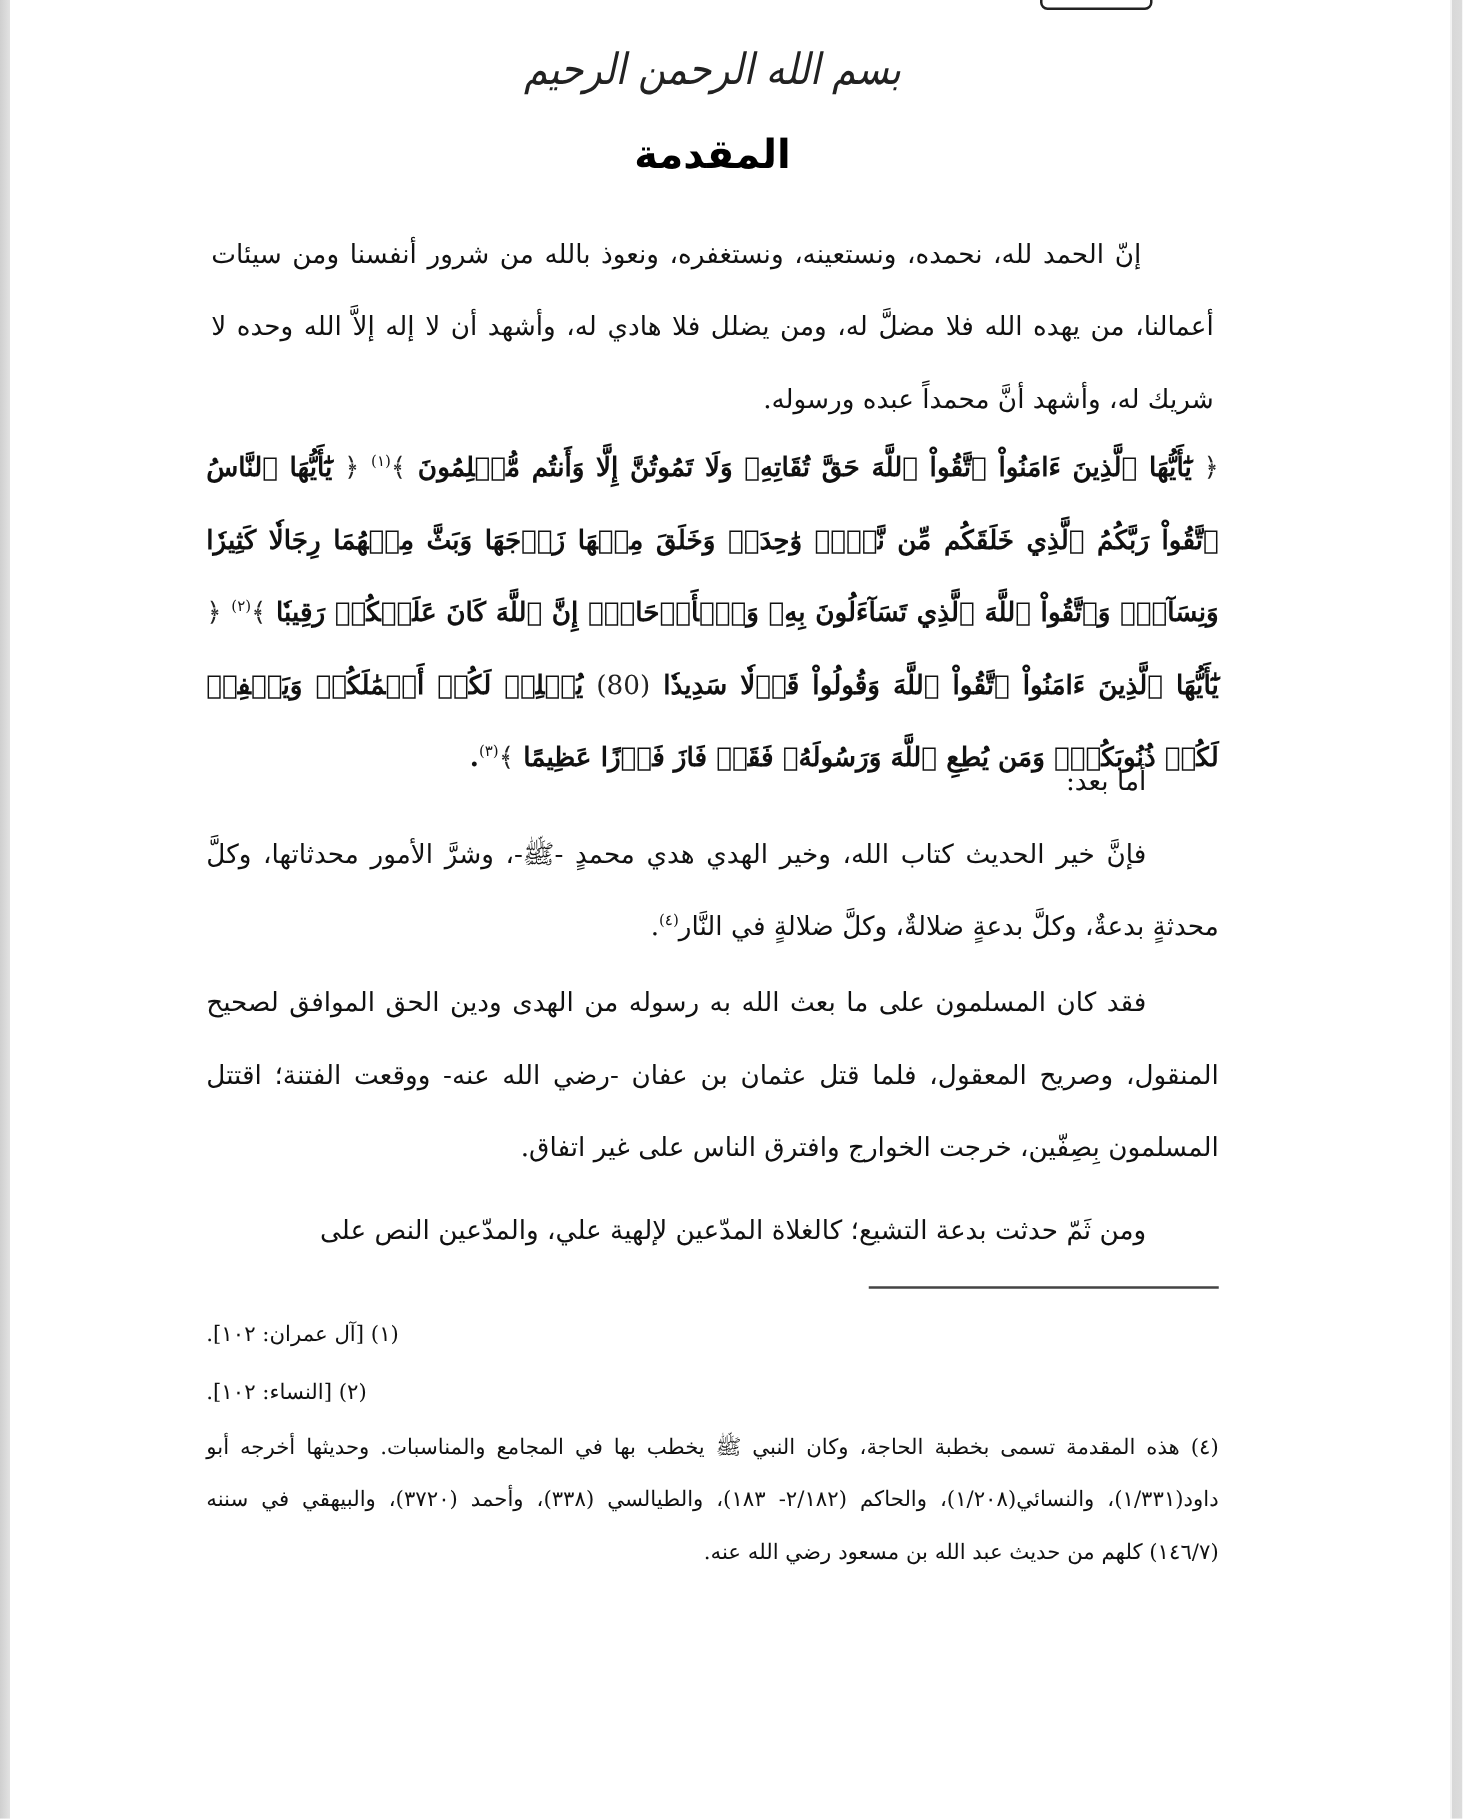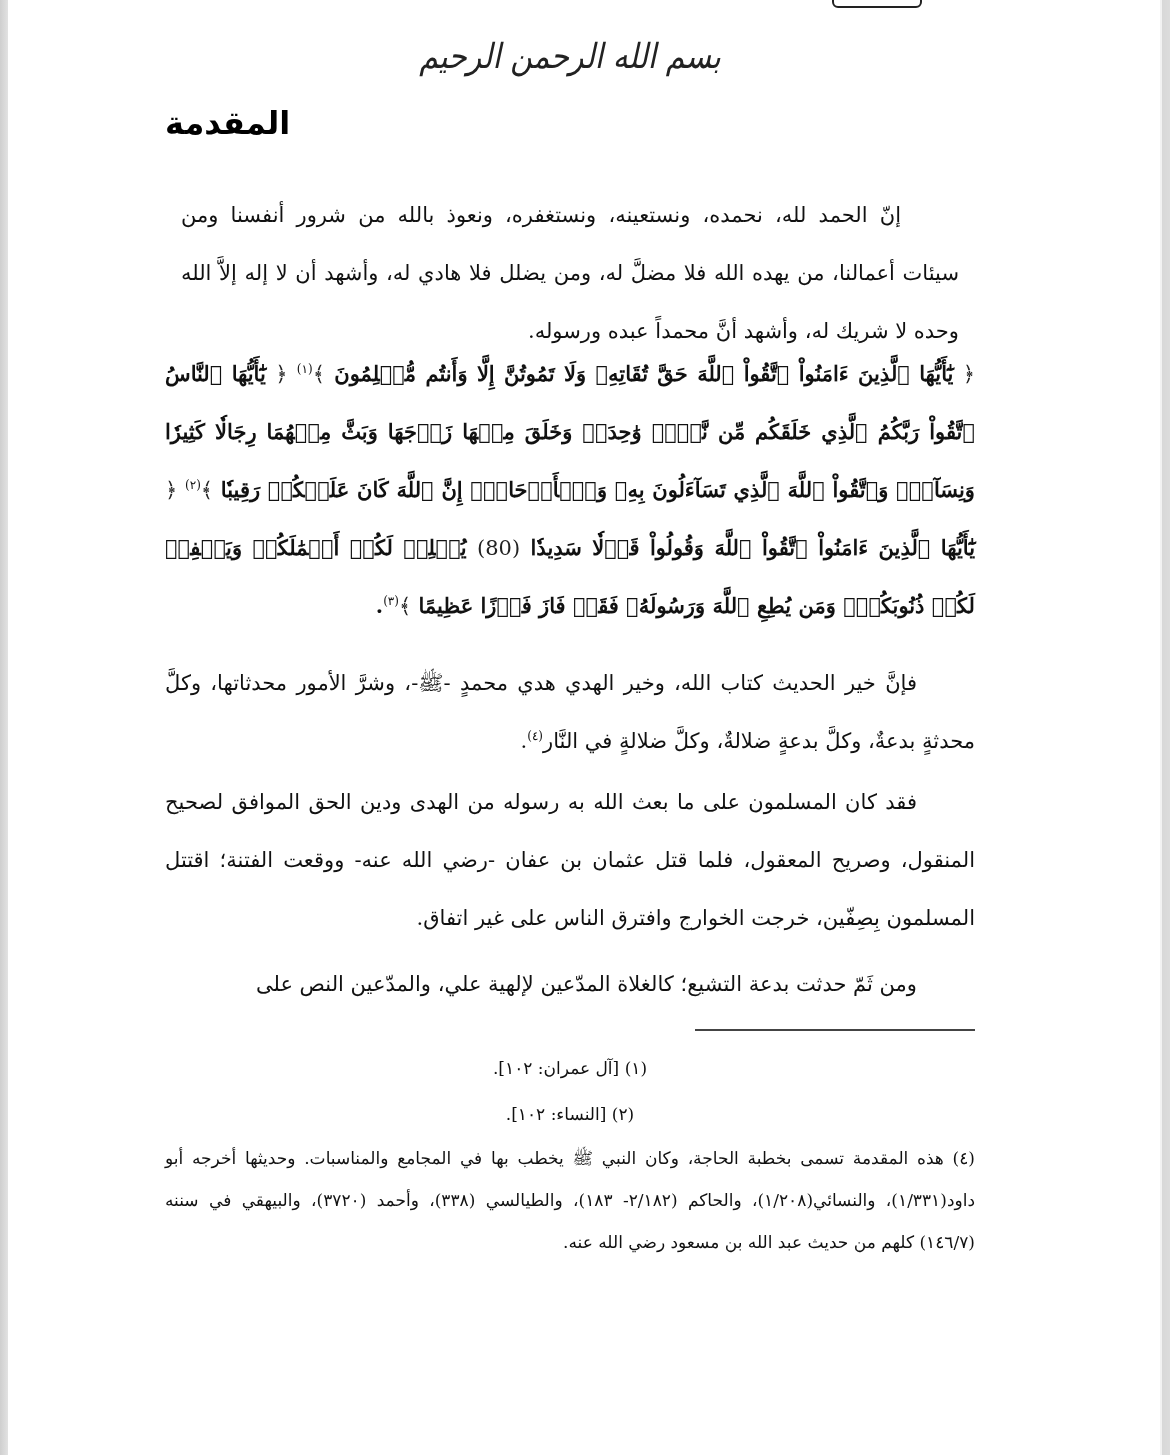--- a/index.html
+++ b/index.html
@@ -25,21 +25,21 @@
     position: absolute; left: 165px; top: 0; width: 810px; height: 1136px;
     direction: rtl;
   }
   .basmala {
     position: absolute; top: 38px; left: 0; right: 0; text-align: center;
     font-family: "DejaVu Serif", serif; font-size: 30px; font-style: italic;
     letter-spacing: 1px; color: #222;
     transform: scaleY(1.15);
   }
   .title {
-    position: absolute; top: 104px; left: 0; right: 0; text-align: left;
+    position: absolute; top: 104px; left: 0; right: 0; text-align: center;
     font-family: "DejaVu Sans", sans-serif; font-weight: bold; font-size: 32px;
     color: #000;
   }
   .para {
     position: absolute; left: 0; right: 0;
     font-family: "DejaVu Serif", serif; font-size: 21px; line-height: 58px;
     text-align: justify; text-align-last: right;
   }
   .indent { text-indent: 58px; }
   .quran {
@@ -50,55 +50,56 @@
   sup.fn { font-size: 12px; vertical-align: super; line-height: 0; font-weight: normal; }
   .orn { font-weight: normal; color: #222; }
   .footnote-rule {
     position: absolute; top: 1029px; right: 0; width: 280px; height: 0;
     border-top: 2px solid #444;
   }
   .footnotes {
     position: absolute; top: 1045px; left: 0; right: 0;
     font-family: "DejaVu Serif", serif; font-size: 17px; line-height: 46px;
   }
-  .fn-item { text-align: center; }
+  .fn-item { text-align: left; }
   .fn-long {
     text-align: justify; text-align-last: right; line-height: 42px;
     padding-right: 0;
   }
 </style>
 </head>
 <body>
 
 <div class="edge-left"></div>
 <div class="edge-right"></div>
 <div class="top-tab"></div>
 
 <div class="page">
 
   <div class="basmala">بسم الله الرحمن الرحيم</div>
 
   <div class="title">المقدمة</div>
 
-  <p class="para indent" style="top:170px; margin:16px;">إنّ الحمد لله، نحمده، ونستعينه، ونستغفره، ونعوذ بالله من شرور أنفسنا ومن سيئات أعمالنا، من يهده الله فلا مضلَّ له، ومن يضلل فلا هادي له، وأشهد أن لا إله إلاَّ الله وحده لا شريك له، وأشهد أنَّ محمداً عبده ورسوله.</p>
+  <p class="para indent" style="top:170px; margin:4px;">إنّ الحمد لله، نحمده، ونستعينه، ونستغفره، ونعوذ بالله من شرور أنفسنا ومن سيئات أعمالنا، من يهده الله فلا مضلَّ له، ومن يضلل فلا هادي له، وأشهد أن لا إله إلاَّ الله وحده لا شريك له، وأشهد أنَّ محمداً عبده ورسوله.</p>
 
   <div class="quran">
     <span class="orn">﴿</span>
     <span>يَٰٓأَيُّهَا ٱلَّذِينَ ءَامَنُواْ ٱتَّقُواْ ٱللَّهَ حَقَّ تُقَاتِهِۦ وَلَا تَمُوتُنَّ إِلَّا وَأَنتُم مُّسۡلِمُونَ</span>
     <span class="orn">﴾</span><sup class="fn">(١)</sup>
     <span class="orn">﴿</span>
     <span>يَٰٓأَيُّهَا ٱلنَّاسُ ٱتَّقُواْ رَبَّكُمُ ٱلَّذِي خَلَقَكُم مِّن نَّفۡسٖ وَٰحِدَةٖ وَخَلَقَ مِنۡهَا زَوۡجَهَا وَبَثَّ مِنۡهُمَا رِجَالٗا كَثِيرٗا وَنِسَآءٗۚ وَٱتَّقُواْ ٱللَّهَ ٱلَّذِي تَسَآءَلُونَ بِهِۦ وَٱلۡأَرۡحَامَۚ إِنَّ ٱللَّهَ كَانَ عَلَيۡكُمۡ رَقِيبٗا</span>
     <span class="orn">﴾</span><sup class="fn">(٢)</sup>
     <span class="orn">﴿</span>
     <span>يَٰٓأَيُّهَا ٱلَّذِينَ ءَامَنُواْ ٱتَّقُواْ ٱللَّهَ وَقُولُواْ قَوۡلٗا سَدِيدٗا</span>
     <span class="orn">(<span>80</span>)</span>
     <span>يُصۡلِحۡ لَكُمۡ أَعۡمَٰلَكُمۡ وَيَغۡفِرۡ لَكُمۡ ذُنُوبَكُمۡۗ وَمَن يُطِعِ ٱللَّهَ وَرَسُولَهُۥ فَقَدۡ فَازَ فَوۡزًا عَظِيمًا</span>
     <span class="orn">﴾</span><sup class="fn">(٣)</sup><span>.</span>
   </div>
 
+  <p class="para" style="top:596px; margin:0; padding-right:58px;">أما بعد:</p>
 
   <p class="para indent" style="top:654px; margin:0;"><span>فإنَّ خير الحديث كتاب الله، وخير الهدي هدي محمدٍ -ﷺ-، وشرَّ الأمور محدثاتها، وكلَّ محدثةٍ بدعةٌ، وكلَّ بدعةٍ ضلالةٌ، وكلَّ ضلالةٍ في النَّار</span><sup class="fn">(٤)</sup><span>.</span></p>
 
   <p class="para indent" style="top:955px; margin:0;">ومن ثَمّ حدثت بدعة التشيع؛ كالغلاة المدّعين لإلهية علي، والمدّعين النص على</p>
 
   <p class="para indent" style="top:773px; margin:0;">فقد كان المسلمون على ما بعث الله به رسوله من الهدى ودين الحق الموافق لصحيح المنقول، وصريح المعقول، فلما قتل عثمان بن عفان -رضي الله عنه- ووقعت الفتنة؛ اقتتل المسلمون بِصِفّين، خرجت الخوارج وافترق الناس على غير اتفاق.</p>
 
   <div class="footnote-rule"></div>
 
   <div class="footnotes">

